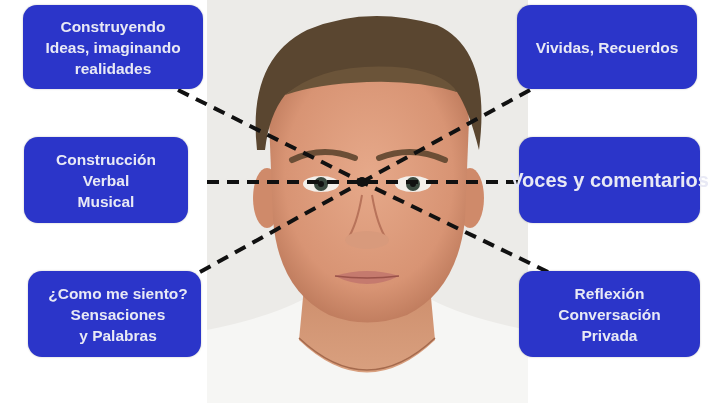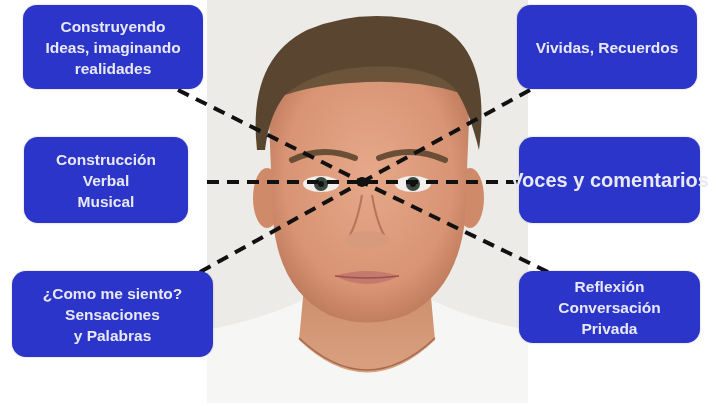--- a/index.html
+++ b/index.html
@@ -112,27 +112,27 @@
     <span>Musical</span>
   </div>
 </div>
 
 <div class="box" style="left:519px; top:137px; width:181px; height:86px; font-size:20px;">
   <div class="lines">
     <span>Voces y comentarios</span>
   </div>
 </div>
 
-<div class="box" style="left:12px; top:271px; width:201px; height:86px;">
+<div class="box" style="left:28px; top:271px; width:166px; height:86px;padding-left:7px;">
   <div class="lines">
     <span>¿Como me siento?</span>
     <span>Sensaciones</span>
     <span>y Palabras</span>
   </div>
 </div>
 
-<div class="box" style="left:519px; top:271px; width:181px; height:72px;border-radius:14px;">
+<div class="box" style="left:519px; top:271px; width:181px; height:86px;border-radius:14px;">
   <div class="lines">
     <span>Reflexión</span>
     <span>Conversación</span>
     <span>Privada</span>
   </div>
 </div>
 
 </body></html>

